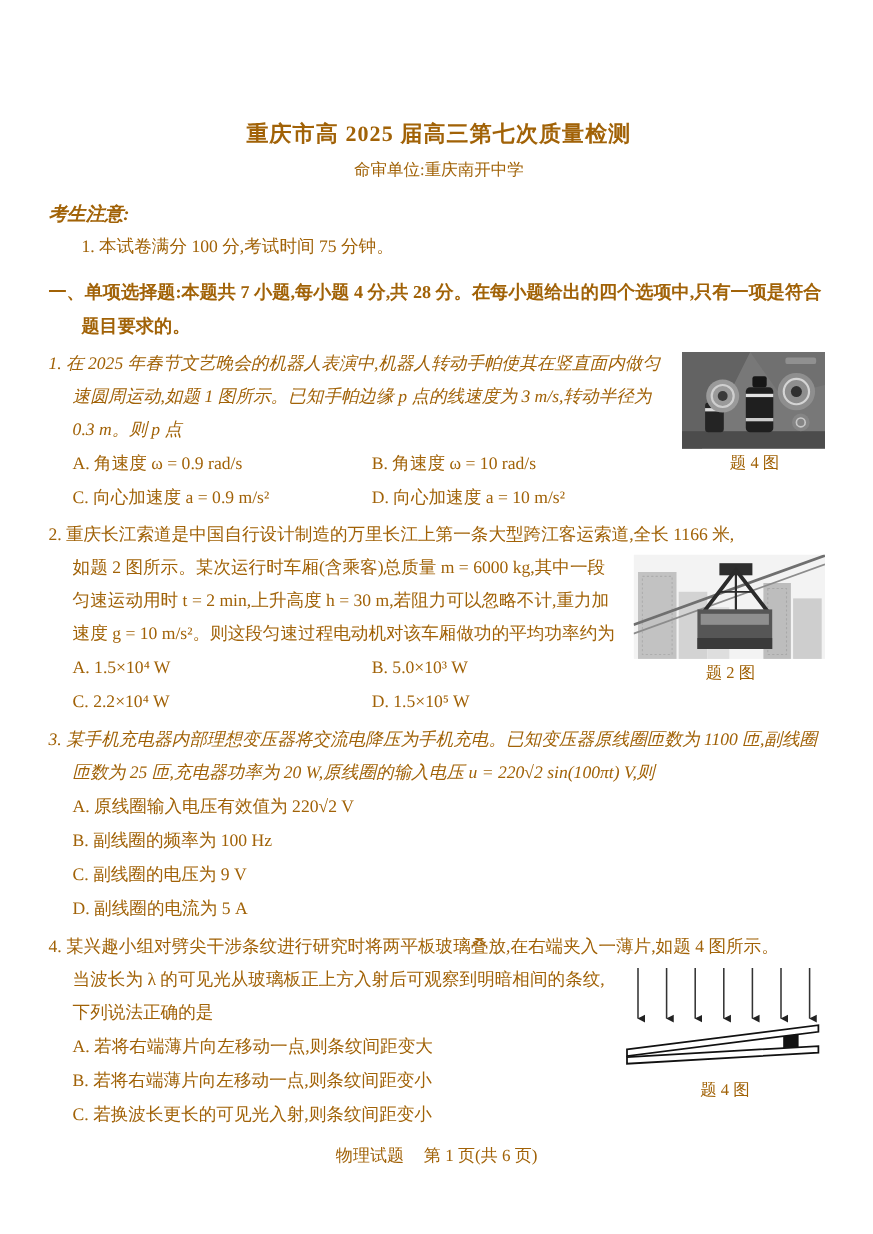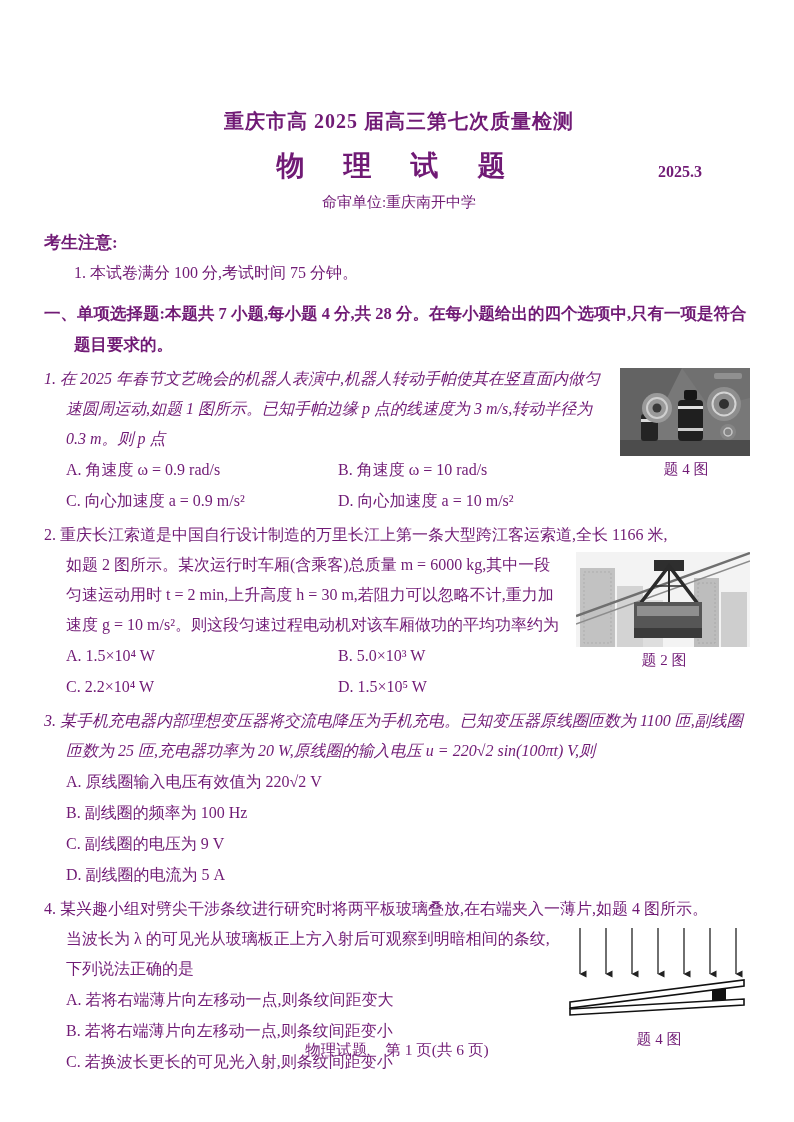--- a/index.html
+++ b/index.html
@@ -1,21 +1,21 @@
 <!DOCTYPE html>
 <html><head>
 <meta charset="utf-8">
 <style>
   html,body{margin:0;padding:0;background:#e8e8e8;}
   .page{
     position:relative;
     width:794px;height:1122px;
     margin:0 auto;
     background:#ffffff;
-    color:#701a75;
+    color:#a16207;
     font-family:"Liberation Serif","DejaVu Serif",serif;
     font-size:16px;
     overflow:hidden;
     box-sizing:border-box;
     padding:108px 40px 0 44px;
   }
   
   .exam-header{
     text-align:center;
     font-size:20px;
@@ -42,21 +42,21 @@
     font-weight:700;
     letter-spacing:0;
   }
   .issuer{
     text-align:center;
     margin-top:10px;
     font-size:15px;
   }
   
   .notice{margin-top:16px;line-height:30px;}
-  .notice-heading{font-weight:700;font-size:17px;}
+  .notice-heading{font-weight:700;font-size:17px;font-style:italic;}
   .notice-item{padding-left:46px;text-indent:-16px;}
   .em-dots{
     font-weight:700;
     -webkit-text-emphasis:filled dot;
     -webkit-text-emphasis-position:under right;
     text-emphasis:filled dot;
     text-emphasis-position:under right;
   }
   
   .sec-heading{
@@ -107,24 +107,20 @@
     font-size:15.5px;
   }
   .footer span{margin:0 9px;}
 </style>
 </head>
 <body>
 
 <div class="page">
 
   <div class="exam-header">重庆市高 2025 届高三第七次质量检测</div>
-  <div class="title-row">
-    <span class="paper-title">物 理 试 题</span>
-    <span class="paper-date">2025.3</span>
-  </div>
   <div class="issuer">命审单位:重庆南开中学</div>
 
   <div class="notice">
     <div class="notice-heading">考生注意:</div>
     <div class="notice-item">1. 本试卷满分 100 分,考试时间 75 分钟。</div>
   </div>
 
   <div class="sec-heading">一、单项选择题:本题共 7 小题,每小题 4 分,共 28 分。在每小题给出的四个选项中,只有一项是符合题目要求的。</div>
 
   <div class="question">

